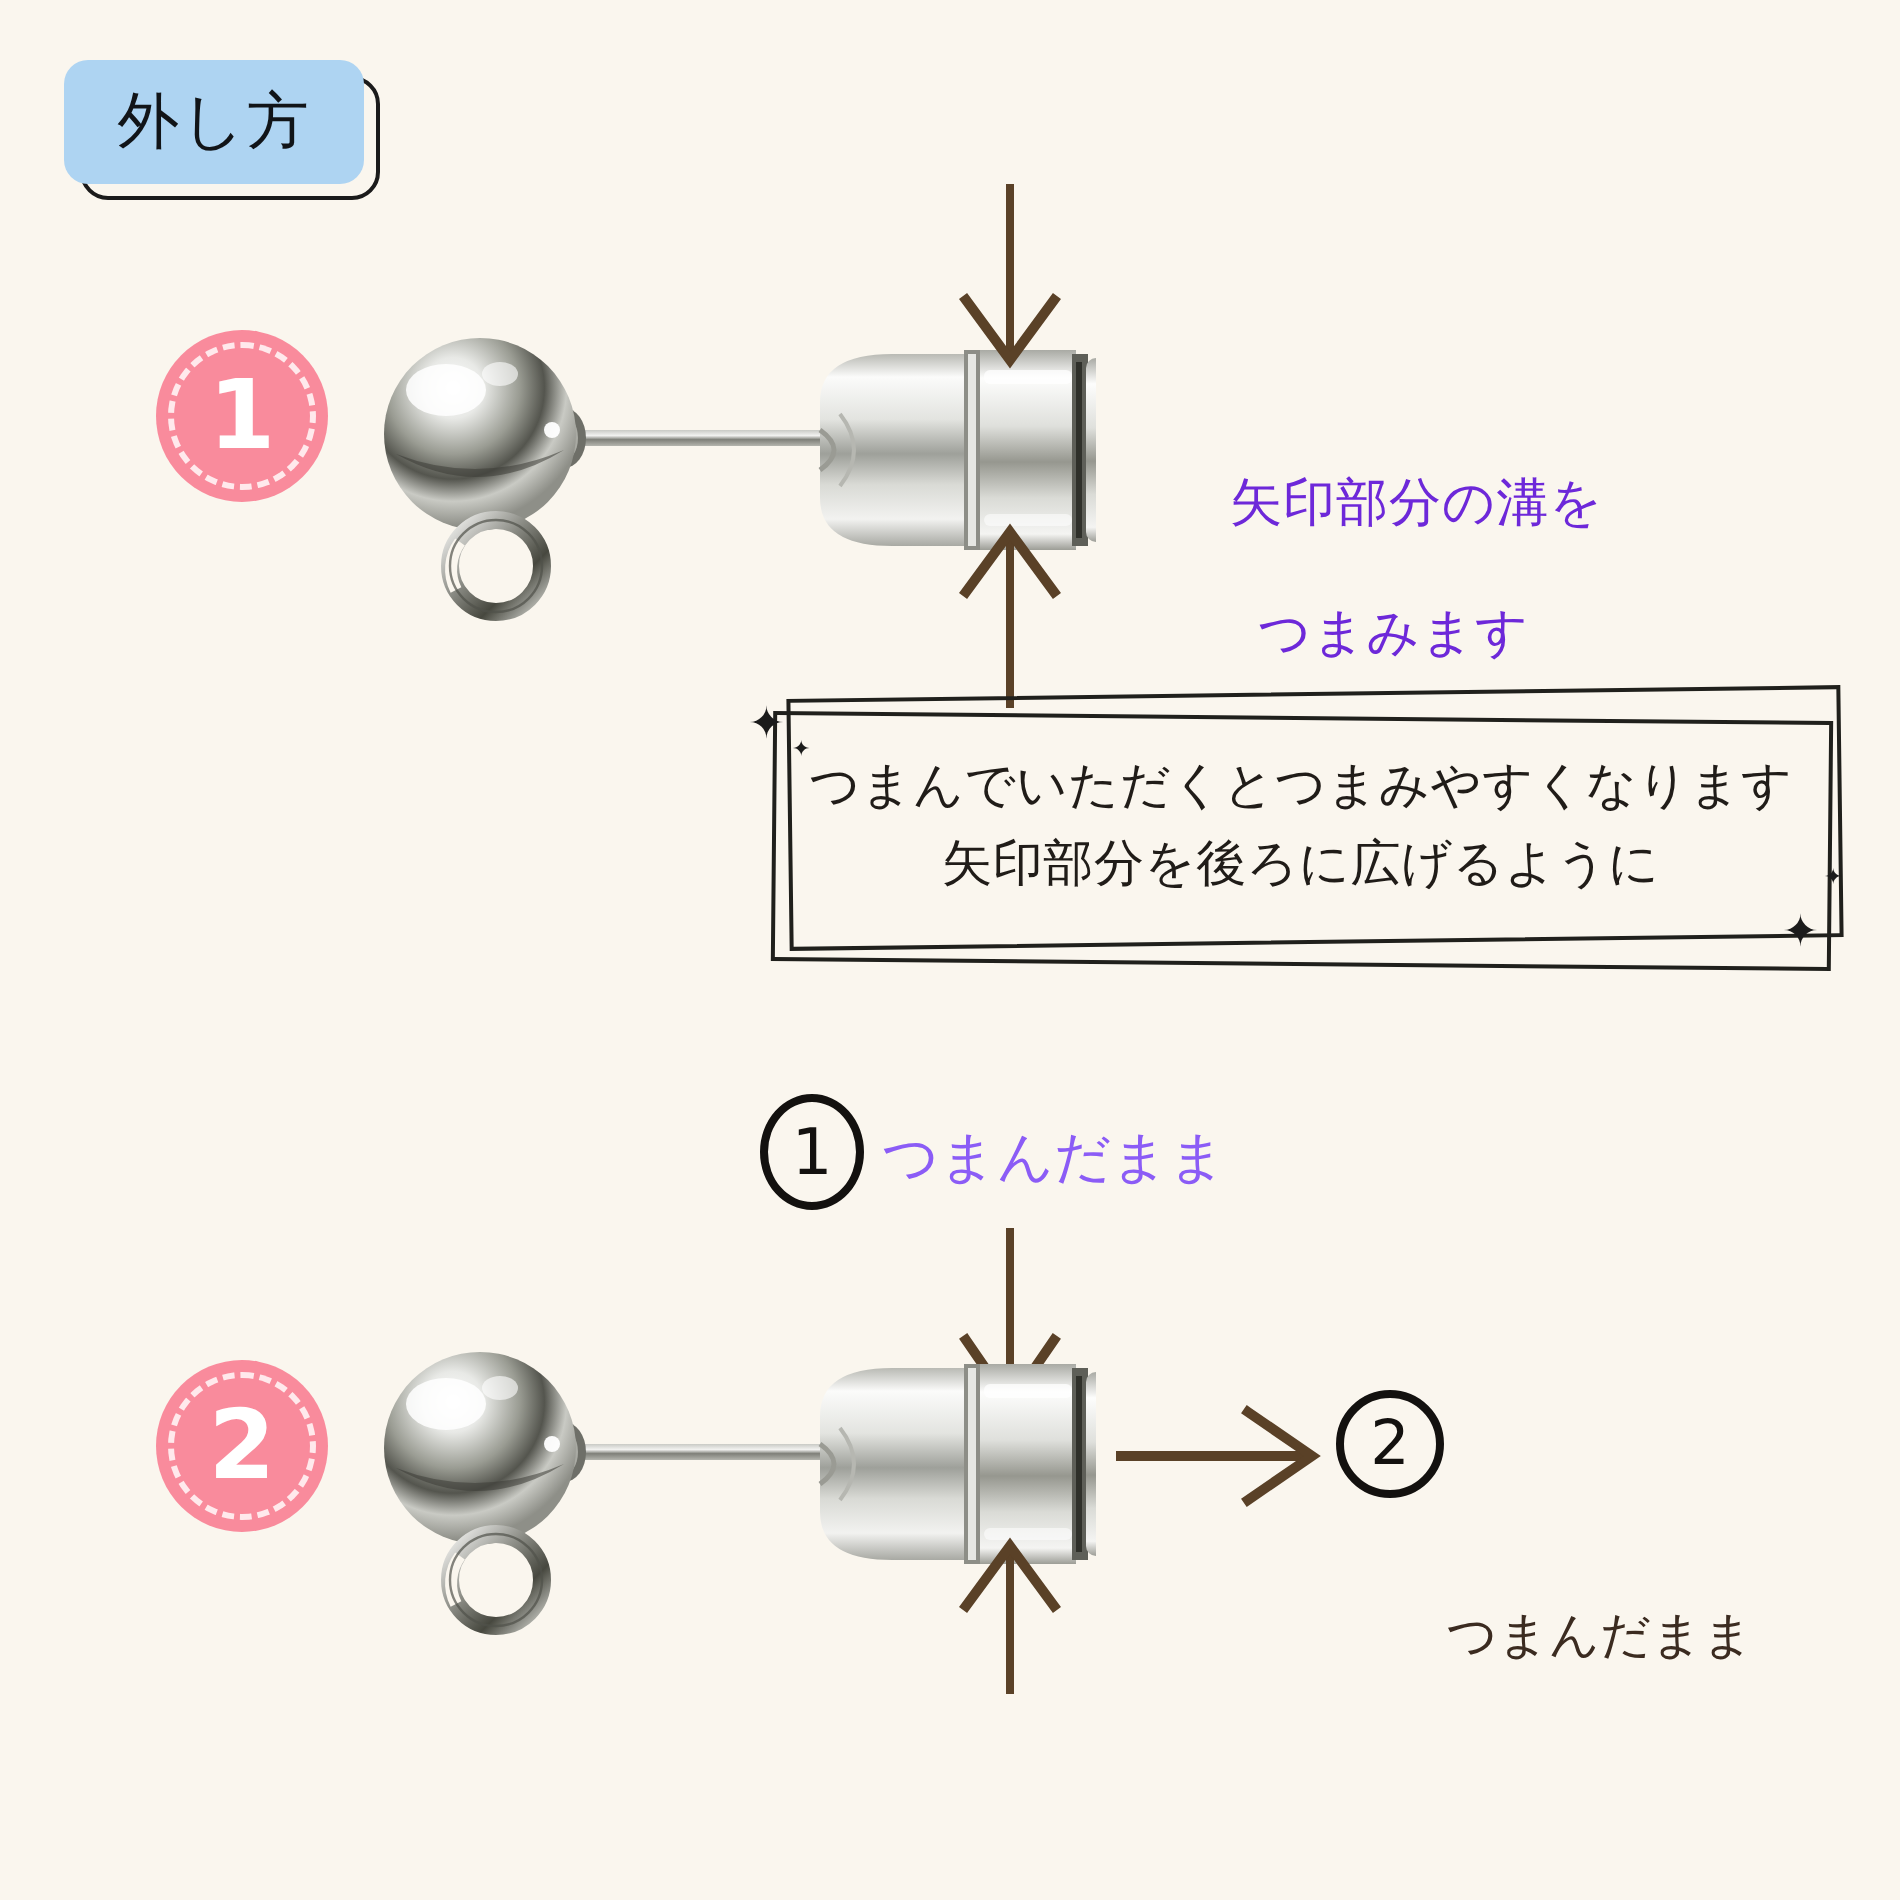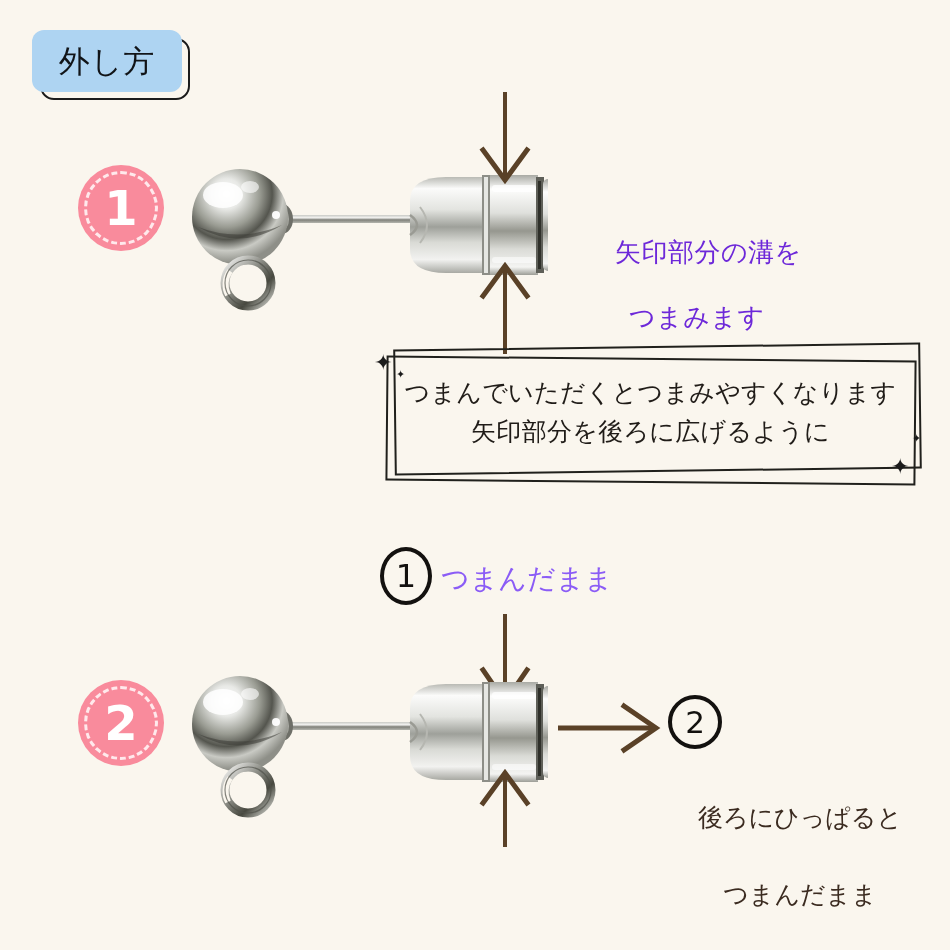--- a/index.html
+++ b/index.html
@@ -437,19 +437,18 @@
 
   <svg class="arrow" style="left:556px; top:700px;" width="110" height="56">
     <line x1="2" y1="28" x2="96" y2="28" stroke="#5a4127" stroke-width="5"></line>
     <polyline points="68,6 100,28 68,50" fill="none" stroke="#5a4127" stroke-width="5" stroke-linecap="square"></polyline>
   </svg>
 
   <div class="circle-num" id="circle-num-2">
     <span>2</span>
   </div>
   <div class="jp-text" id="bottom-text">
-    <div>後ろにひっぱると</div>
     <div>つまんだまま</div>
     
     
   </div>
 
 </div>
 
 </body></html>

